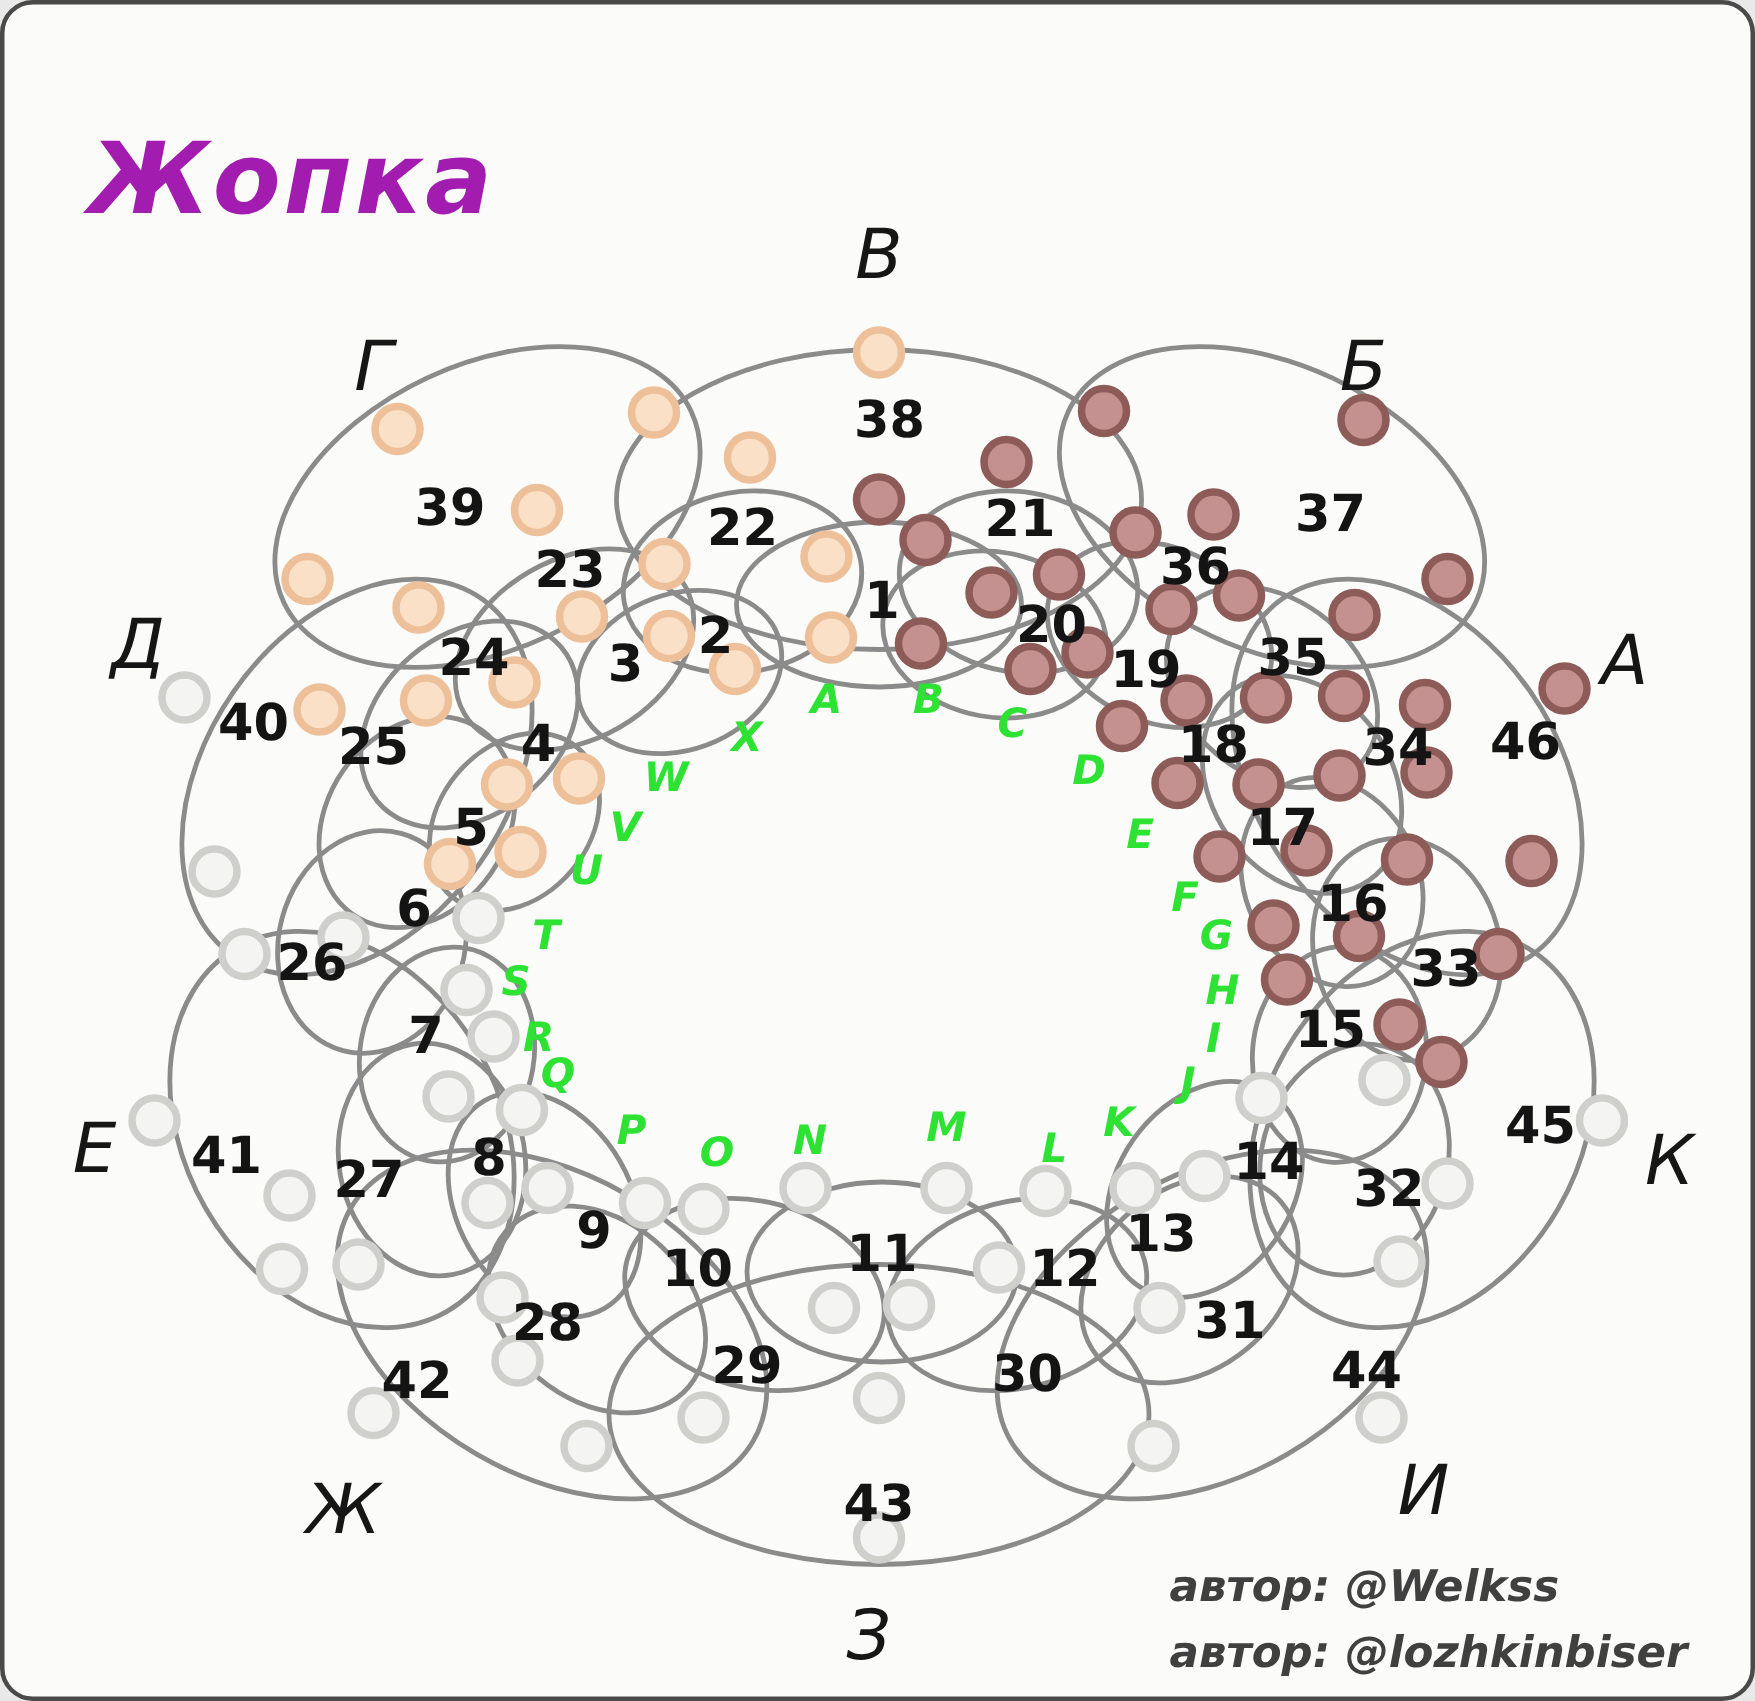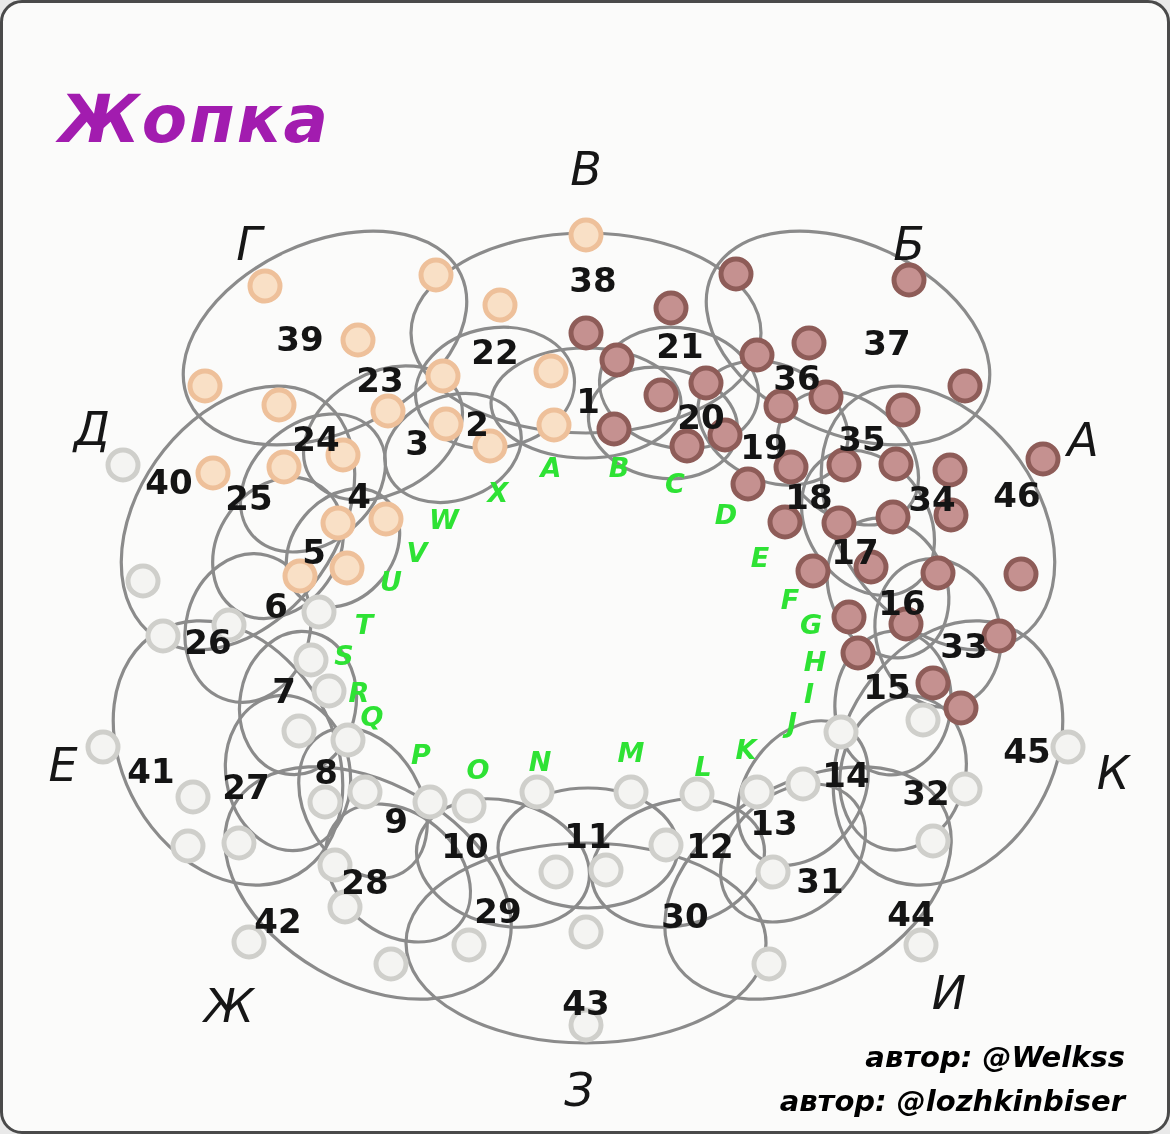--- a/index.html
+++ b/index.html
@@ -15,22 +15,22 @@
   }
   .title{
     position:absolute;left:56px;top:42px;
     font-size:66px;font-style:italic;font-weight:600;
     letter-spacing:2px;color:#a21caf;
     font-family:"DejaVu Sans", sans-serif;
     margin-top:36px;
   }
   .credits{
     position:absolute;right:42px;bottom:8px;
-    text-align:right;line-height:1.5;
-    font-size:29px;font-style:italic;font-weight:600;color:#000000;
+    text-align:left;line-height:1.5;
+    font-size:29px;font-style:italic;font-weight:600;color:#404040;
   }
   svg{position:absolute;left:0;top:0;}
   svg text{font-family:"DejaVu Sans", sans-serif;}
   .loop{fill:none;stroke-linecap:round;}
   .num{font-size:34px;font-weight:700;fill:#141414;text-anchor:middle;}
   .ring-letter{font-size:27px;font-weight:700;font-style:italic;text-anchor:middle;}
   .outer-label{font-size:46px;font-style:italic;font-weight:500;fill:#161616;text-anchor:middle;}
 </style>
 </head>
 <body>

